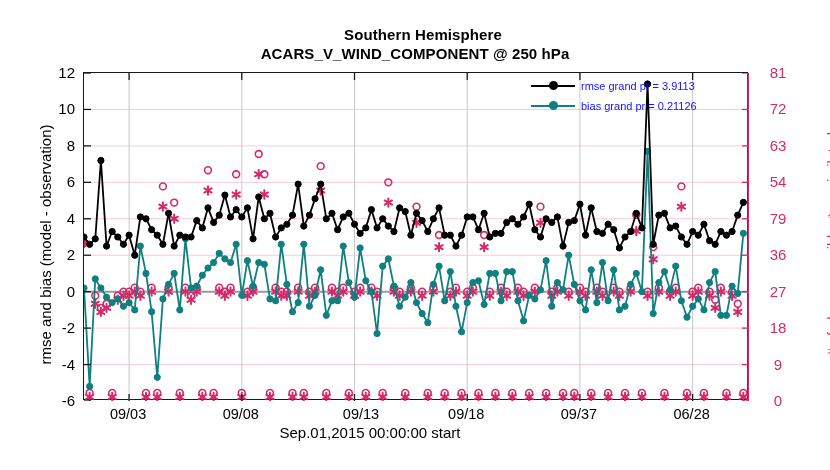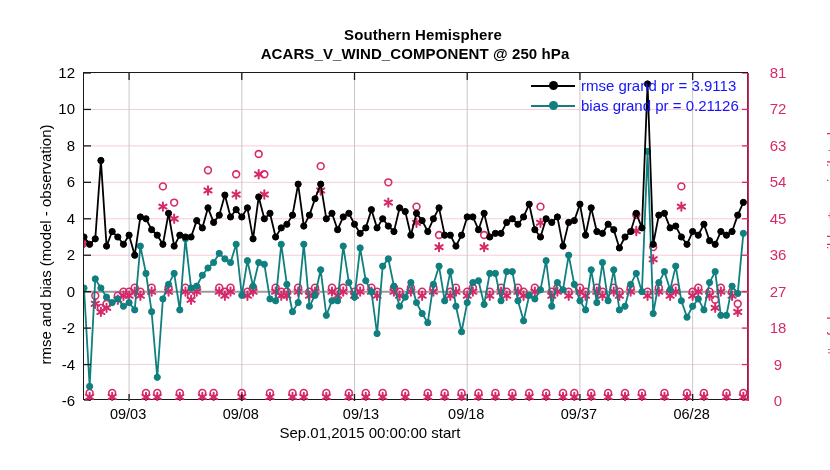--- a/index.html
+++ b/index.html
@@ -37,21 +37,21 @@
       font-size:15px;color:#000;}
   #footer{position:absolute;top:448px;left:0;width:830px;text-align:center;
       font-size:7.5px;color:#000;letter-spacing:0px;}
 
   
   #legend{position:absolute;left:531px;top:76px;}
   .leg-row{position:relative;height:20px;line-height:20px;}
   .leg-sample{position:absolute;left:0;top:9px;width:44px;height:2px;}
   .leg-dot{position:absolute;left:18px;top:5px;width:9px;height:9px;
       border-radius:50%;}
-  .leg-text{position:absolute;left:50px;top:0;font-size:15px;color:#1414ff;
+  .leg-text{position:absolute;left:50px;top:0;font-size:11px;color:#1414ff;
       white-space:nowrap;}
 </style>
 </head>
 <body>
 
 <div id="root">
 
   <div class="t" id="title-line1">Southern Hemisphere</div>
   <div class="t" id="title-line2">ACARS_V_WIND_COMPONENT @ 250 hPa</div>
 
@@ -1181,21 +1181,21 @@
       <div class="t ytick-l" style="left: 33px; top: 217.778px;">4</div>
       <div class="t ytick-l" style="left: 33px; top: 181.333px;">6</div>
       <div class="t ytick-l" style="left: 33px; top: 144.889px;">8</div>
       <div class="t ytick-l" style="left: 33px; top: 108.444px;">10</div>
       <div class="t ytick-l" style="left: 33px; top: 72px;">12</div>
       <div class="t ytick-r" style="left: 756px; top: 400px;">0</div>
       <div class="t ytick-r" style="left: 756px; top: 363.556px;">9</div>
       <div class="t ytick-r" style="left: 756px; top: 327.111px;">18</div>
       <div class="t ytick-r" style="left: 756px; top: 290.667px;">27</div>
       <div class="t ytick-r" style="left: 756px; top: 254.222px;">36</div>
-      <div class="t ytick-r" style="left: 756px; top: 217.778px;">45</div>
+      <div class="t ytick-r" style="left: 756px; top: 217.778px;">79</div>
       <div class="t ytick-r" style="left: 756px; top: 181.333px;">54</div>
       <div class="t ytick-r" style="left: 756px; top: 144.889px;">63</div>
       <div class="t ytick-r" style="left: 756px; top: 108.444px;">72</div>
       <div class="t ytick-r" style="left: 756px; top: 72px;">81</div>
       <div class="t xtick" style="left: 128.085px; top: 406px;">09/03</div>
       <div class="t xtick" style="left: 240.797px; top: 406px;">09/08</div>
       <div class="t xtick" style="left: 361px; top: 406px;">09/13</div>
       <div class="t xtick" style="left: 466.22px; top: 406px;">09/18</div>
       <div class="t xtick" style="left: 578.932px; top: 406px;">09/37</div>
       <div class="t xtick" style="left: 691.644px; top: 406px;">06/28</div>

